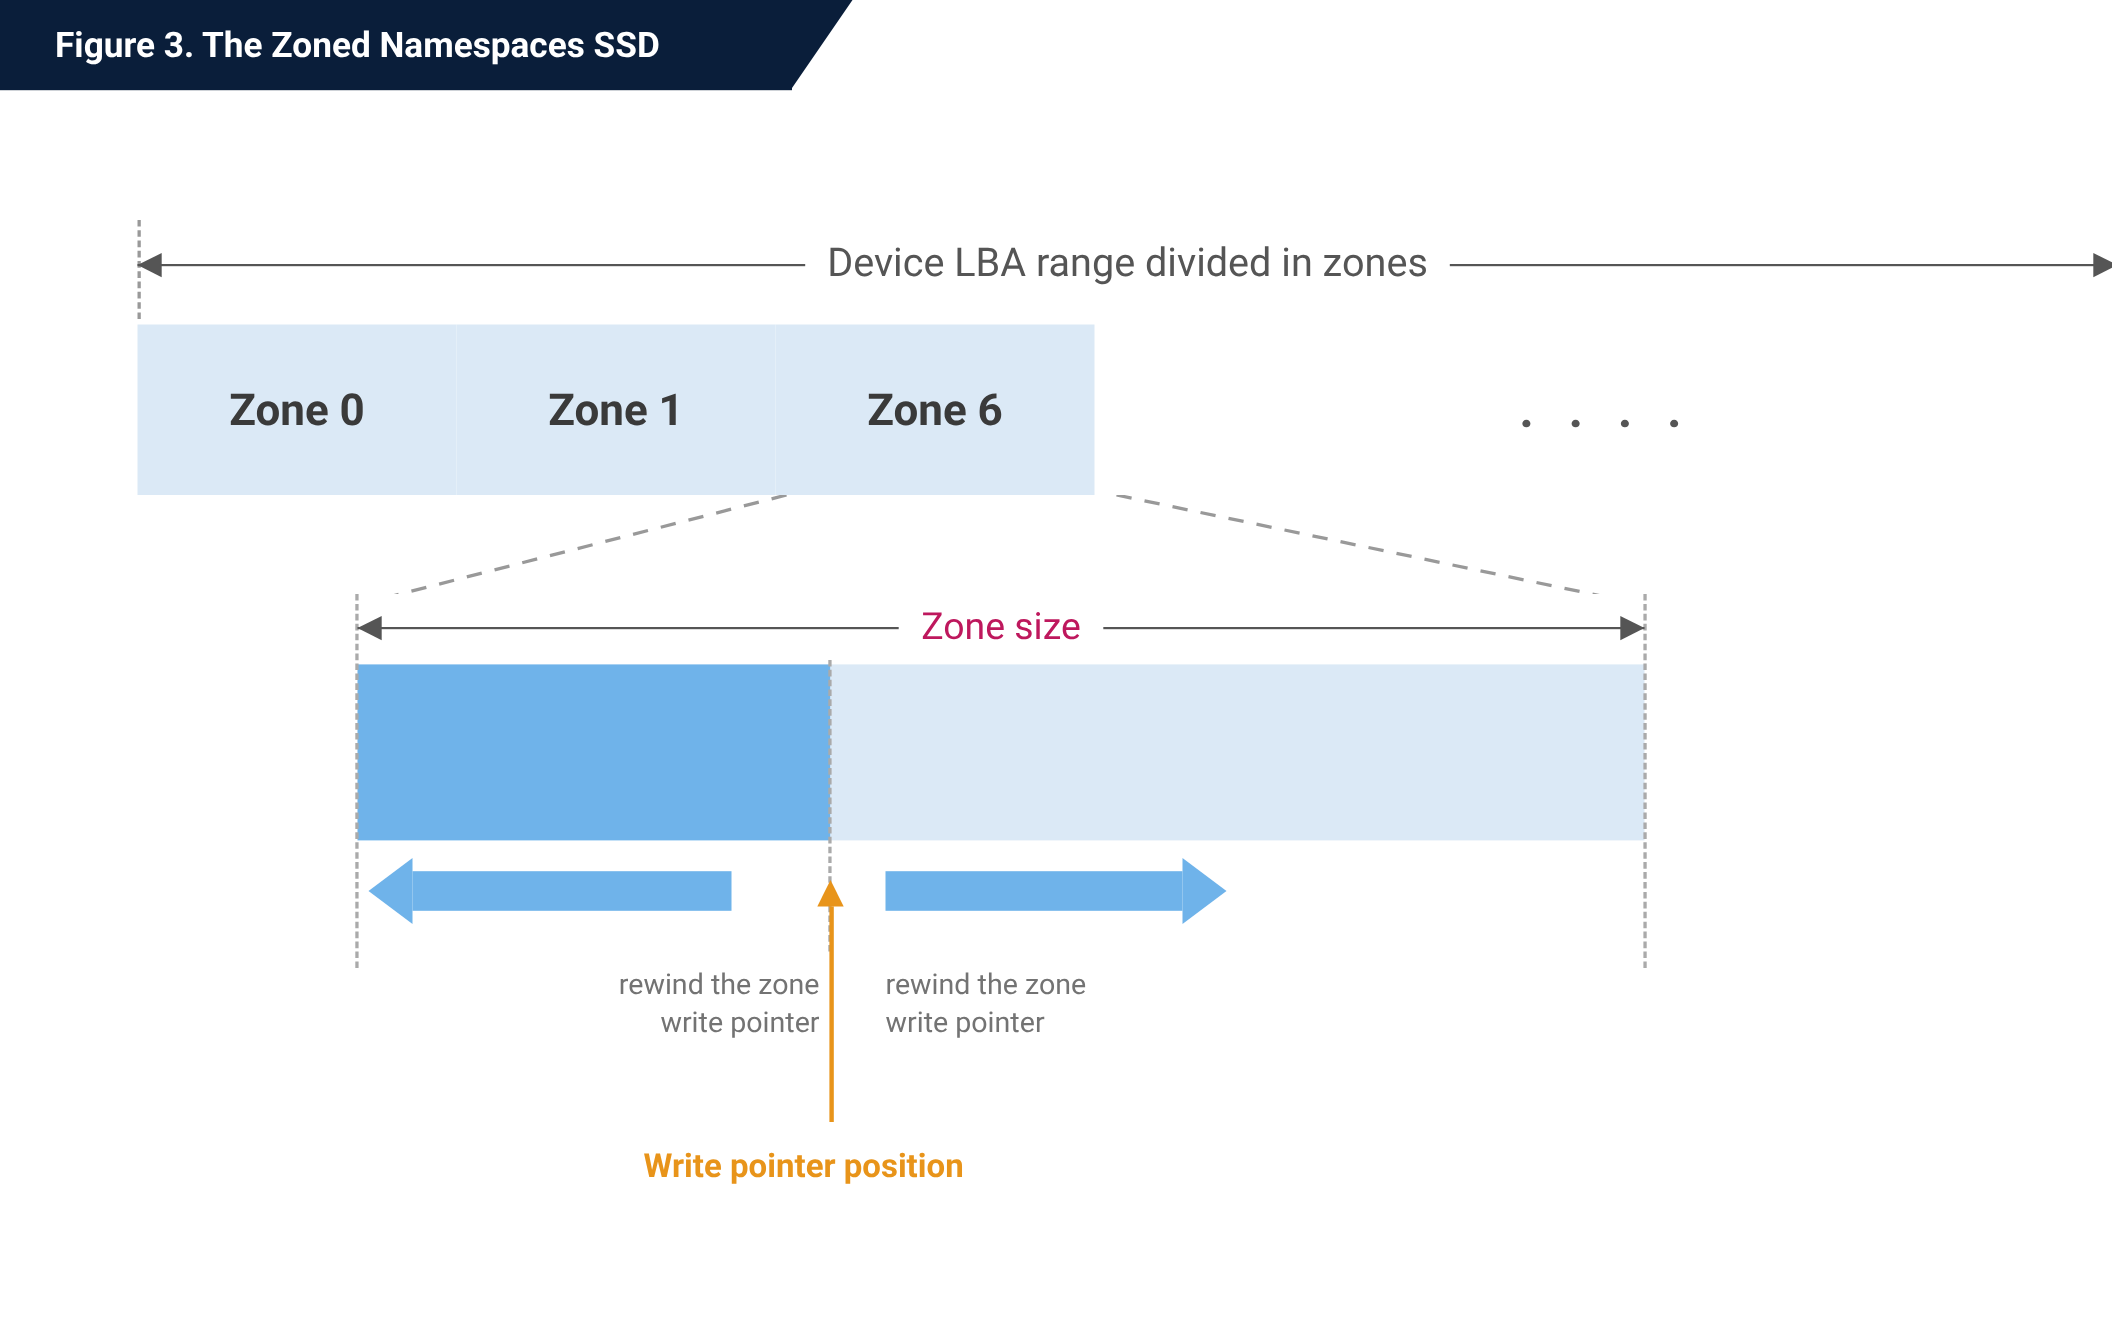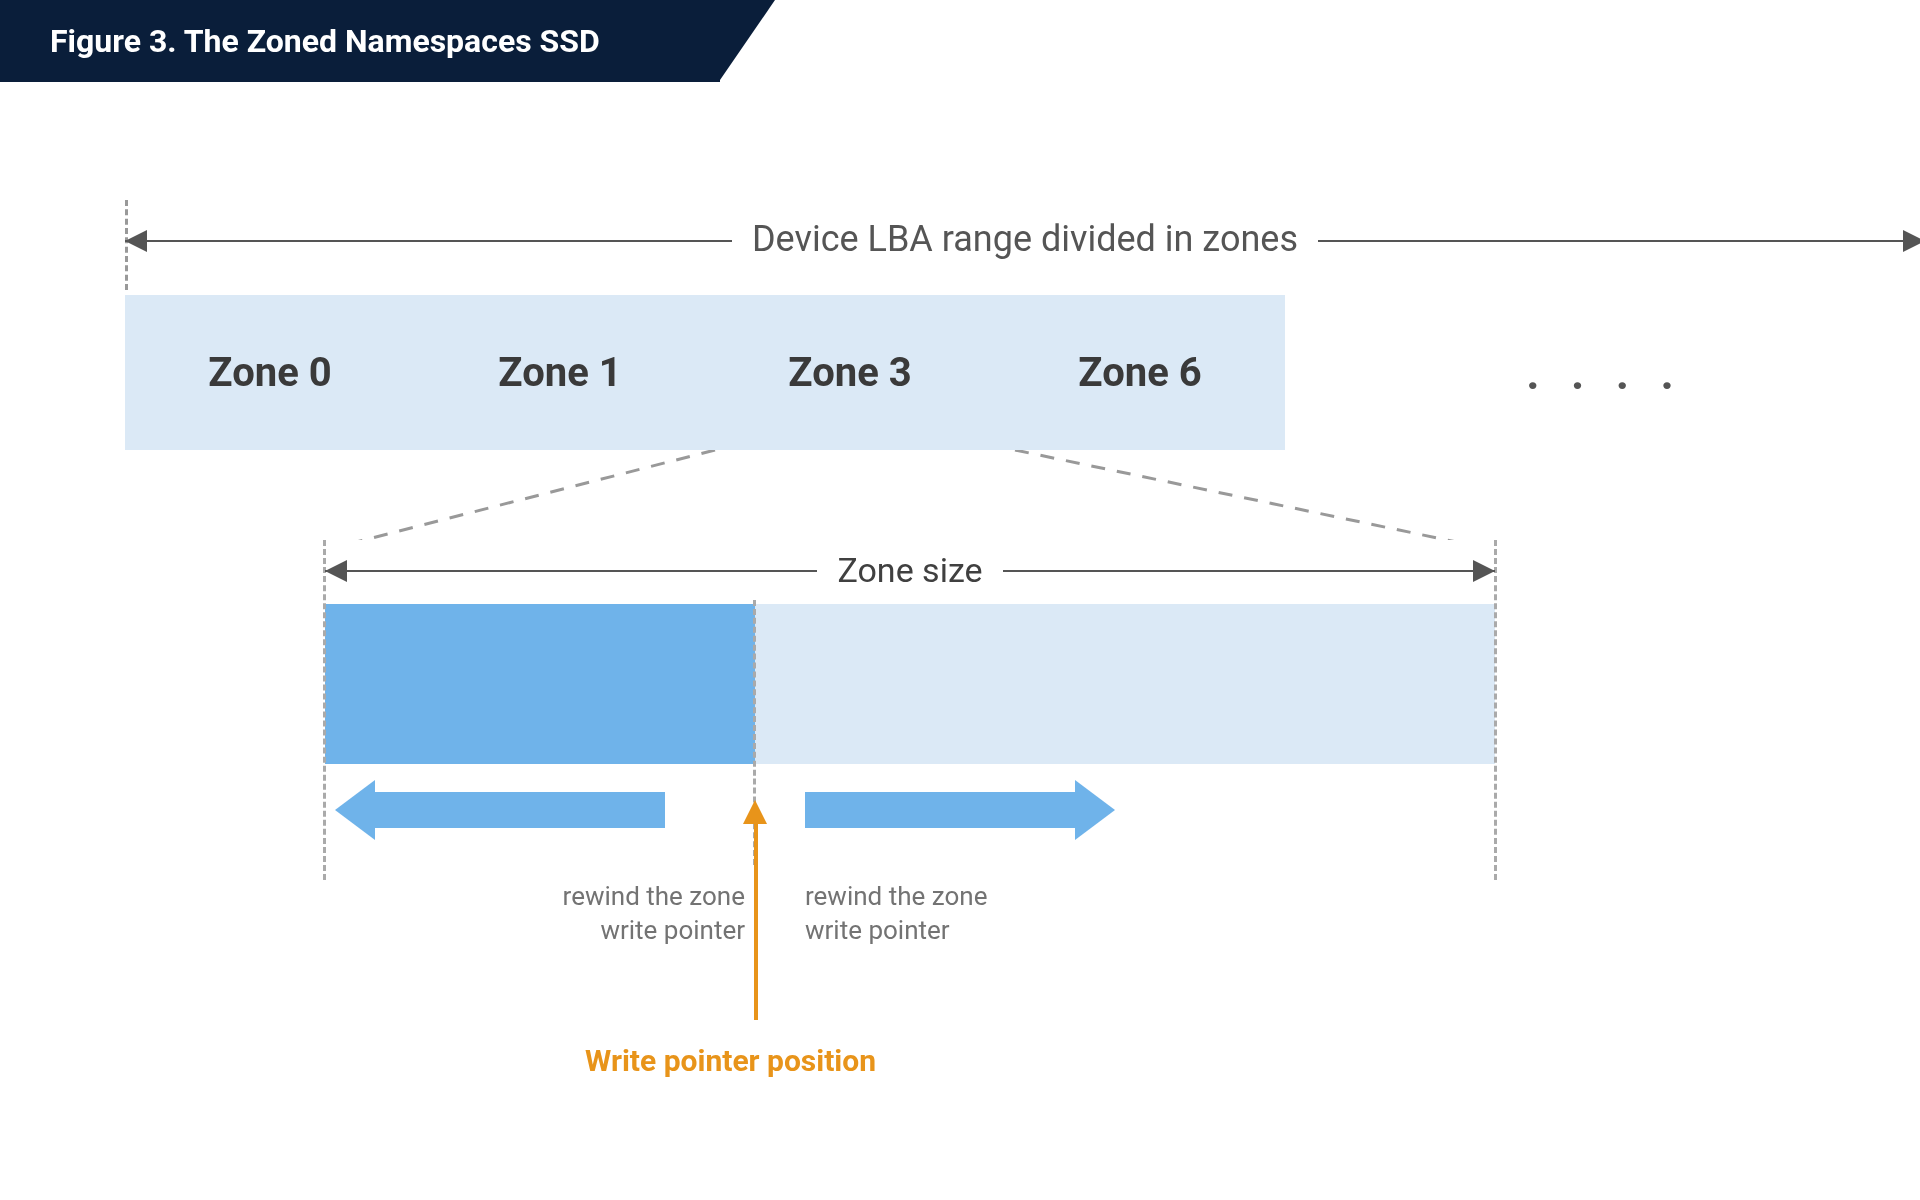--- a/index.html
+++ b/index.html
@@ -113,21 +113,21 @@
     position:absolute; top:30px; left:0; right:0; height:2px; background:#555;
   }
   .zsize-al { position:absolute; top:20px; left:0; width:0;height:0;
     border-top:11px solid transparent; border-bottom:11px solid transparent;
     border-right:22px solid #555; }
   .zsize-ar { position:absolute; top:20px; right:0; width:0;height:0;
     border-top:11px solid transparent; border-bottom:11px solid transparent;
     border-left:22px solid #555; }
   .zsize-label {
     position:absolute; top:10px; left:0; right:0; text-align:center;
-    font-size:34px; color:#404040;
+    font-size:34px; color:#be185d;
   }
   .zsize-label span { background:#fff; padding:0 20px; position:relative; }
 
   .zone-detail {
     display:flex; height:160px; margin-top:4px;
   }
   .zone-filled { background:#6fb3ea; flex:0 0 430px; }
   .zone-empty  { background:#dbe9f6; flex:1; }
 
   .big-arrows { position:relative; height:60px; margin-top:18px; }
@@ -195,21 +195,20 @@
     <div class="lba-tick-r"></div>
     <div class="lba-line"></div>
     <div class="lba-arrow-l"></div>
     <div class="lba-arrow-r"></div>
     <div class="lba-label"><span>Device LBA range divided in zones</span></div>
   </div>
 
   <div class="zones">
     <div class="zone">Zone 0</div>
     <div class="zone">Zone 1</div>
-    <div class="zone">Zone 3</div>
     <div class="zone">Zone 6</div>
     <div class="dots">. . . .</div>
   </div>
 
   <svg class="zoom-lines" width="1760" height="110" style="position:absolute; left:0; top:250px;">
     <line x1="590" y1="0" x2="200" y2="100" stroke="#999" stroke-width="3" stroke-dasharray="14 12"></line>
     <line x1="890" y1="0" x2="1370" y2="100" stroke="#999" stroke-width="3" stroke-dasharray="14 12"></line>
   </svg>
 
   <div class="zsize-wrap">

